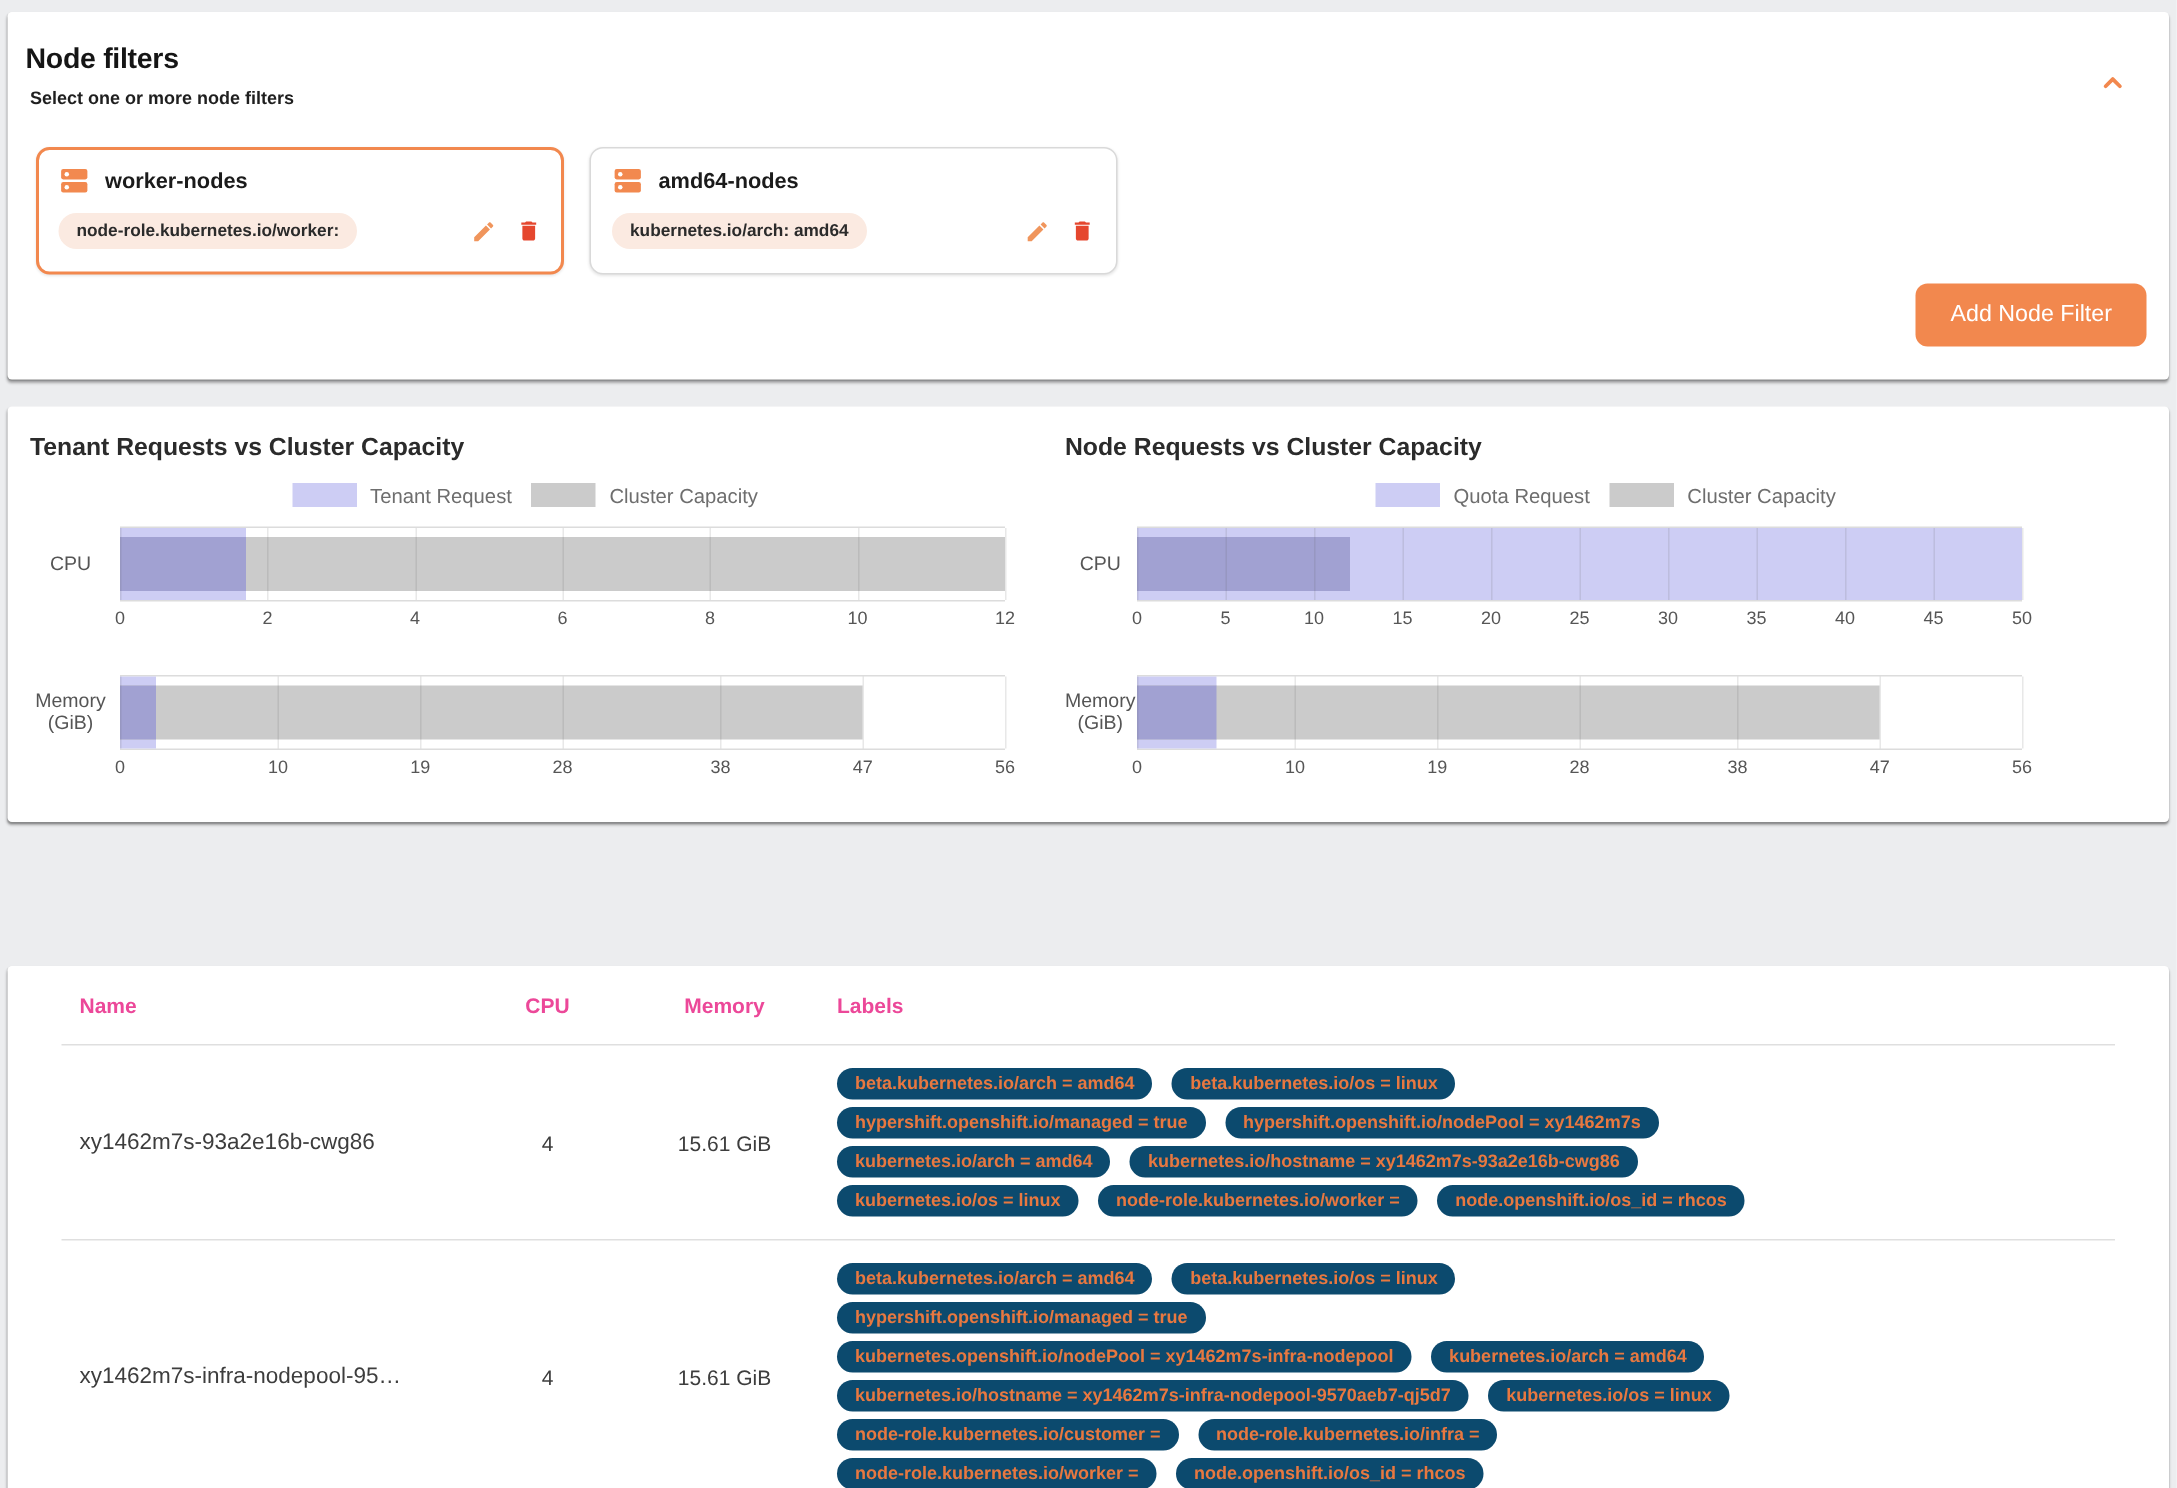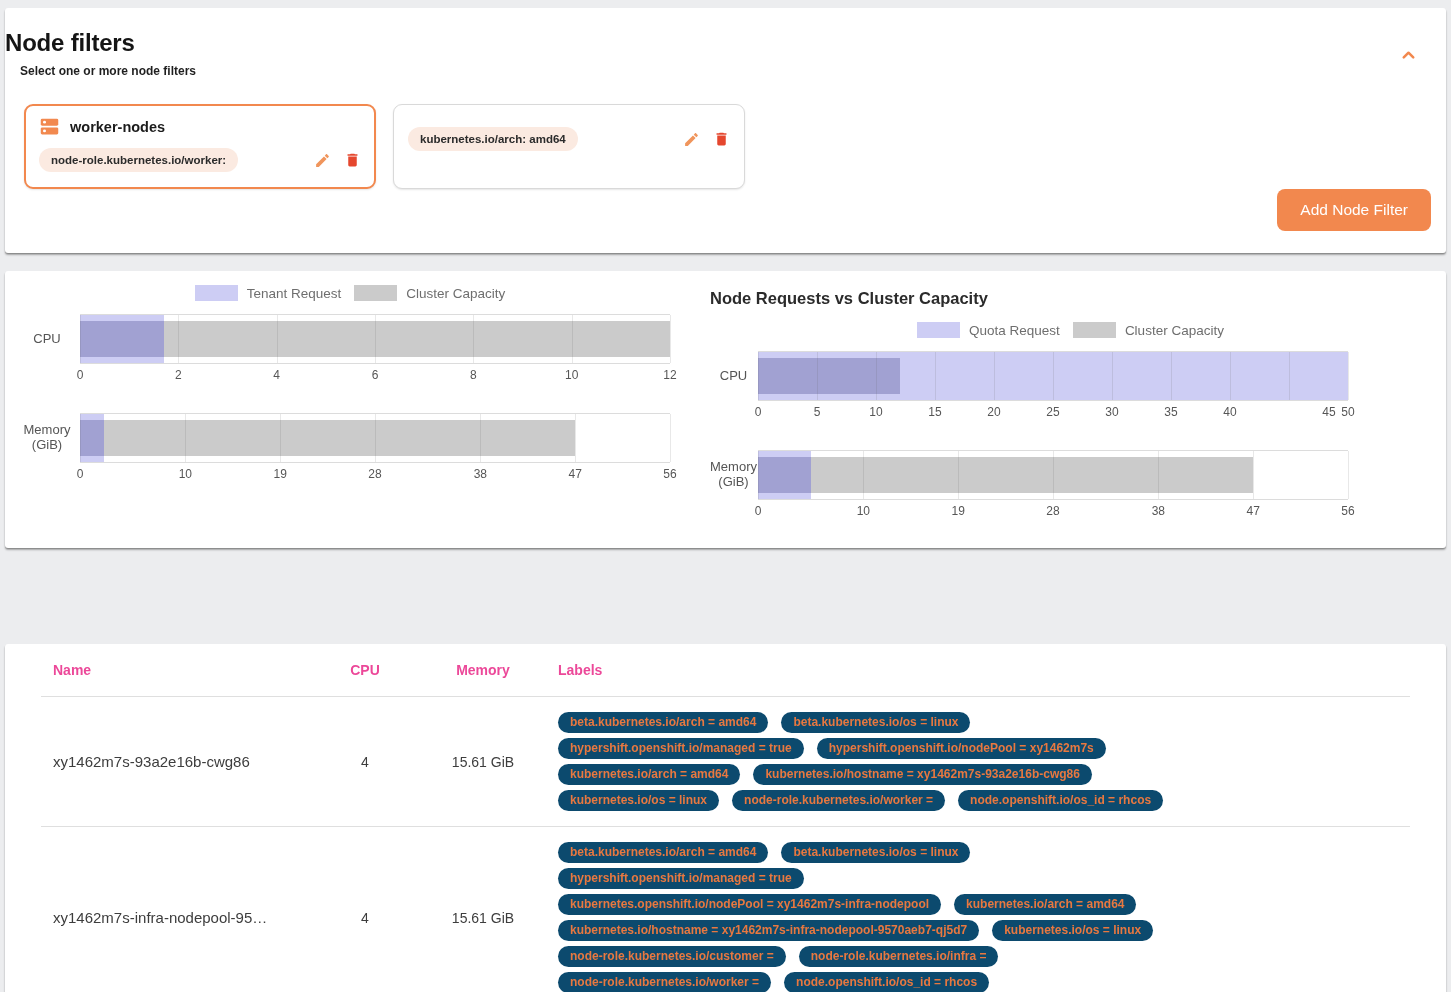--- a/index.html
+++ b/index.html
@@ -2,21 +2,21 @@
 <html><head>
 <meta charset="utf-8">
 <style>
   html,body{margin:0;padding:0;width:1451px;height:992px;overflow:hidden;
     background:#ECEDEF;font-family:"Liberation Sans",sans-serif;}
   .page{padding:8px 5px 0;}
   .card{background:#fff;border-radius:3px;box-shadow:0 2px 2px rgba(0,0,0,0.30),0 1px 1px rgba(0,0,0,0.18);position:relative;}
 
   
   .nf-card{height:245px;margin-bottom:18px;}
-  .nf-title{margin:0;padding:21px 0 0 0;font-size:24px;font-weight:bold;color:#151515;letter-spacing:-0.2px;}
+  .nf-title{margin:0;padding:21px 0 0 12px;font-size:19px;font-weight:bold;color:#151515;letter-spacing:-0.2px;}
   .nf-subtitle{padding:7px 0 0 15px;font-size:12px;font-weight:bold;color:#1f1f1f;}
   .collapse-btn{position:absolute;top:38px;right:28px;background:none;border:none;cursor:pointer;padding:0;line-height:0;}
   .filters-row{display:flex;gap:17px;padding:26px 0 0 19px;}
   .filter-card{width:352px;height:85px;box-sizing:border-box;border:1px solid #D9D9D9;border-radius:9px;
     background:#fff;padding:11px 14px 0 14px;box-shadow:0 1px 2px rgba(0,0,0,0.10);cursor:pointer;}
   .filter-card.selected{border:2px solid #F2884E;padding:10px 13px 0 13px;text-align:right;}
   .fc-head{display:flex;align-items:center;gap:10px;}
   .fc-name{font-size:14.5px;font-weight:bold;color:#1b1b1b;}
   .fc-row{display:flex;align-items:center;margin-top:11px;}
   .fc-chip{background:#FBEAE1;color:#2b2b2b;font-weight:bold;font-size:11.5px;
@@ -101,20 +101,29 @@
               </svg>
       </button>
       <button class="icon-btn">
         <svg width="17" height="18" viewBox="0 0 24 24" fill="#E5472E">
                 <path d="M6 19c0 1.1.9 2 2 2h8c1.1 0 2-.9 2-2V7H6v12zM19 4h-3.5l-1-1h-5l-1 1H5v2h14V4z"></path>
               </svg>
       </button>
     </div>
   </div>
         <div class="filter-card">
+    <div class="fc-head">
+      <svg width="21" height="21" viewBox="0 0 24 24" fill="#F2894F">
+        <rect x="2" y="3" width="20" height="8" rx="1.6"></rect>
+              <circle cx="6.3" cy="7" r="1.7" fill="#fff"></circle>
+        <rect x="2" y="13" width="20" height="8" rx="1.6"></rect>
+              <circle cx="6.3" cy="17" r="1.7" fill="#fff"></circle>
+      </svg>
+      <span class="fc-name">amd64-nodes</span>
+    </div>
     <div class="fc-row">
       <span class="fc-chip">kubernetes.io/arch: amd64</span>
       <span class="fc-spacer"></span>
       <button class="icon-btn">
         <svg width="17" height="17" viewBox="0 0 24 24" fill="#F0955C">
                 <path d="M3 17.25V21h3.75L17.81 9.94l-3.75-3.75L3 17.25zM20.71 7.04c.39-.39.39-1.02 0-1.41l-2.34-2.34c-.39-.39-1.02-.39-1.41 0l-1.83 1.83 3.75 3.75 1.83-1.83z"></path>
               </svg>
       </button>
       <button class="icon-btn">
         <svg width="17" height="18" viewBox="0 0 24 24" fill="#E5472E">
@@ -122,20 +131,21 @@
               </svg>
       </button>
     </div>
   </div>
       </div>
     <button class="add-btn">Add Node Filter</button>
   </section>
 
   <section class="card charts-card" id="charts">
       <div class="chart">
+    <h2 class="chart-title">Tenant Requests vs Cluster Capacity</h2>
     <div class="legend">
           <span class="legend-item">
     <span class="swatch" style="background: rgb(205, 205, 244);"></span>
     <span class="legend-label">Tenant Request</span>
   </span>
           <span class="legend-item">
     <span class="swatch" style="background: rgb(203, 203, 203);"></span>
     <span class="legend-label">Cluster Capacity</span>
   </span>
         </div>
@@ -233,21 +243,21 @@
       <div class="ticks">
               <span class="tick" style="left: 0%;">0</span>
               <span class="tick" style="left: 10%;">5</span>
               <span class="tick" style="left: 20%;">10</span>
               <span class="tick" style="left: 30%;">15</span>
               <span class="tick" style="left: 40%;">20</span>
               <span class="tick" style="left: 50%;">25</span>
               <span class="tick" style="left: 60%;">30</span>
               <span class="tick" style="left: 70%;">35</span>
               <span class="tick" style="left: 80%;">40</span>
-              <span class="tick" style="left: 90%; margin-left: 40px;">45</span>
+              <span class="tick" style="left: 90%;">45</span>
               <span class="tick" style="left: 100%;">50</span>
             </div>
     </div>
   </div>
         <div class="plot-row second">
     <div class="ylabel">
             <div>Memory</div>
             <div>(GiB)</div>
           </div>
     <div class="plot-wrap">

